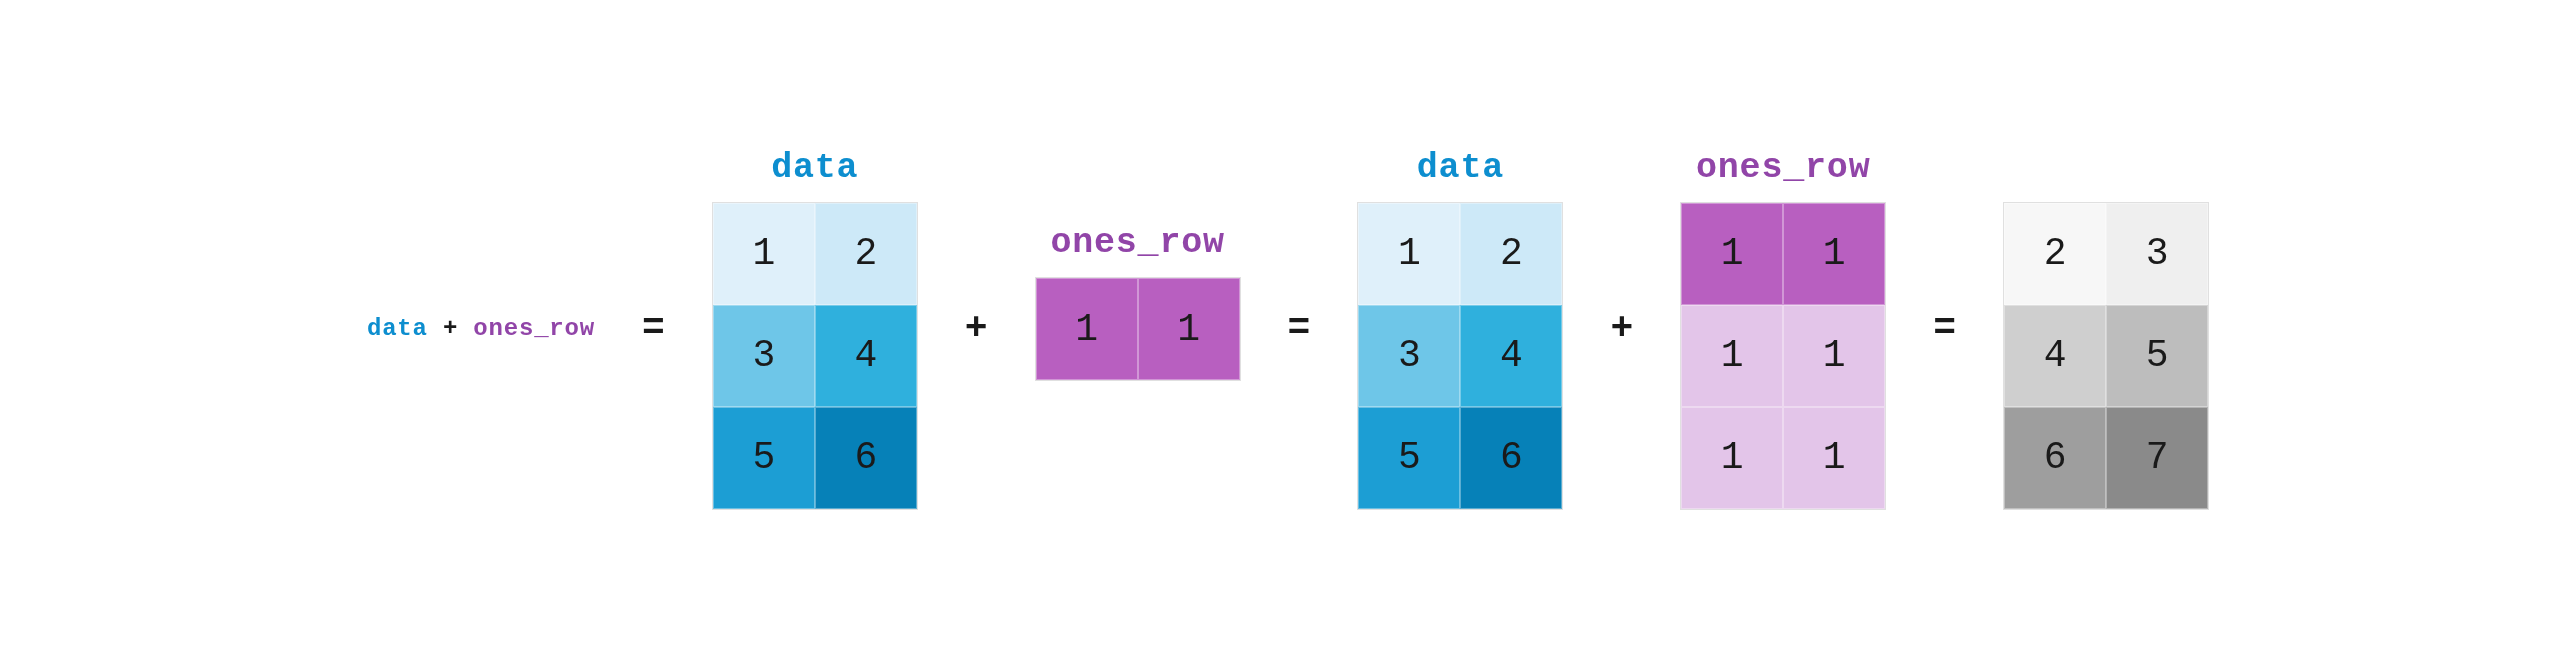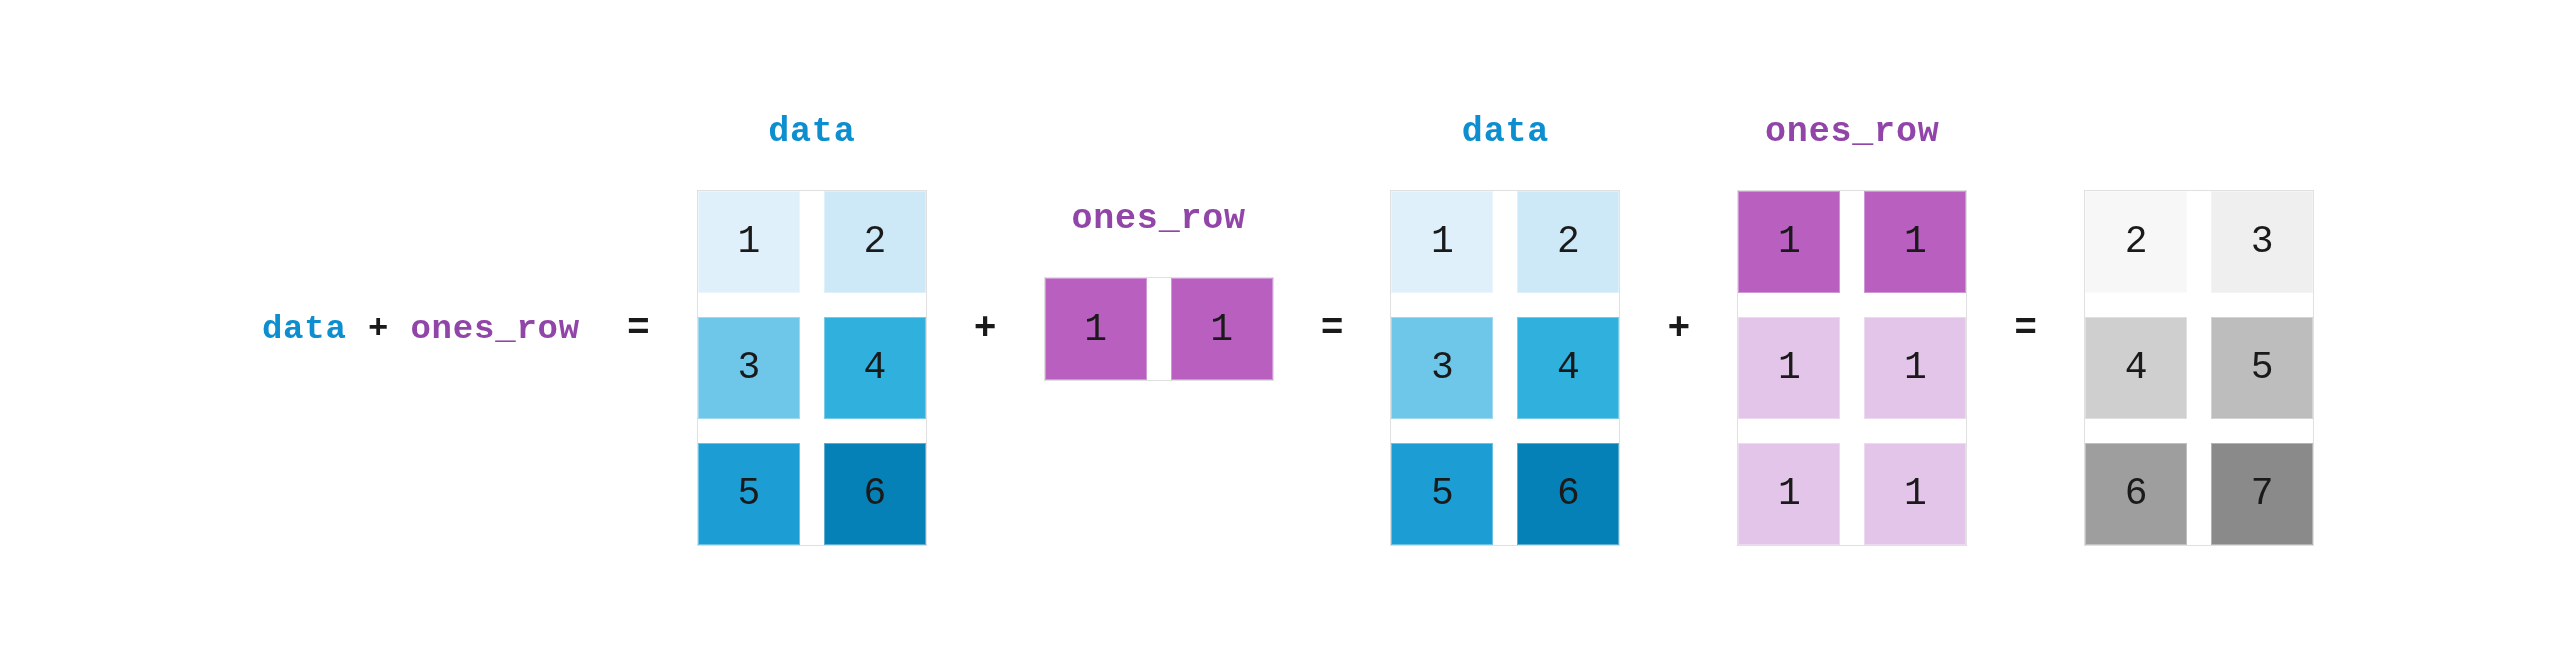--- a/index.html
+++ b/index.html
@@ -1,31 +1,31 @@
 <!DOCTYPE html>
 <html style="font-size:12.6px"><head>
 <meta charset="utf-8">
 <style>
-  * { box-sizing: border-box; margin: 0; padding: 0; gap: 24px; }
+  * { box-sizing: border-box; margin: 0; padding: 0; }
   body {
     width: 2576px;
     height: 657px;
     background: #ffffff;
     font-family: 'Consolas', 'Monaco', 'Courier New', monospace;
     display: flex;
     align-items: center;
     justify-content: center;
   }
   .diagram {
     display: flex;
     align-items: center;
     gap: 47px;
   }
   .expr-text {
-    font-size: 34px;
+    font-size: 24px;
     font-weight: 700;
     letter-spacing: 0.8px;
   }
   .data-color { color: #0d8ecf; }
   .ones-color { color: #9145a8; }
   .op {
     font-size: 38px;
     font-weight: 700;
     color: #1a1a1a;
   }

